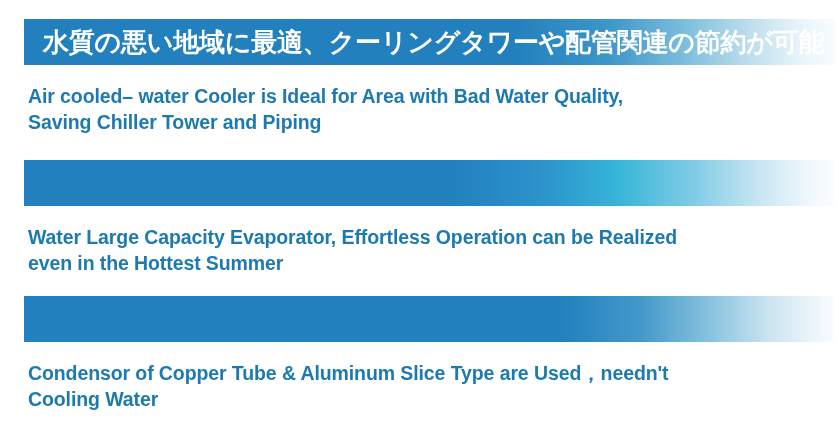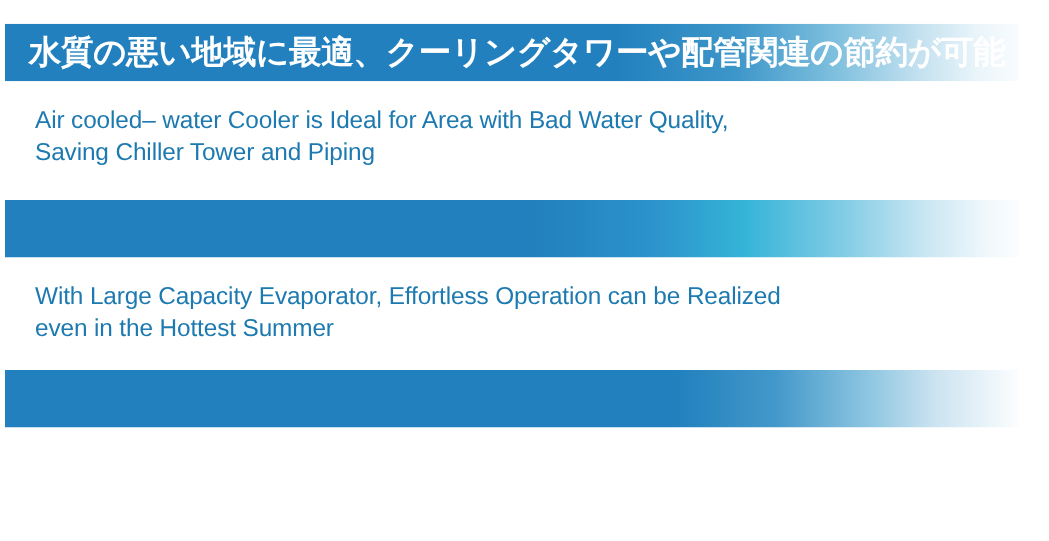--- a/index.html
+++ b/index.html
@@ -30,21 +30,21 @@
   }
 
   
   #feature-block-1 { top: 19px; }
   #feature-block-2 { top: 160px; }
   #feature-block-3 { top: 296px; }
 
   
   .banner {
     position: relative;
-    margin-left: 4px;
+    margin-left: 24px;
     width: 811px;
     height: 46px;
     box-sizing: border-box;
     display: flex;
     align-items: center;
     overflow: hidden;
   }
 
   .banner-fill {
     position: absolute;
@@ -98,21 +98,21 @@
     padding-left: 19px;
     font-family: "DejaVu Sans", "Liberation Sans", sans-serif;
   }
 
   
   .caption {
     margin: 0;
     padding: 0;
     color: #1d7ab0;
     font-size: 19.5px;
-    font-weight: 400;
+    font-weight: 700;
     line-height: 26px;
     letter-spacing: -0.1px;
     white-space: pre-line;
     font-family: "Liberation Sans", "DejaVu Sans", sans-serif;
   }
 
   #caption-1 { position: absolute; left: 28px; top: 64px; }
   #caption-2 { position: absolute; left: 28px; top: 64px; }
   #caption-3 { position: absolute; left: 28px; top: 64px; }
 </style>
@@ -127,23 +127,25 @@
       <h2 class="banner-title">水質の悪い地域に最適、クーリングタワーや配管関連の節約が可能</h2>
     </div>
     <p class="caption" id="caption-1">Air cooled– water Cooler is Ideal for Area with Bad Water Quality,
 Saving Chiller Tower and Piping</p>
   </section>
 
   <section class="feature-block" id="feature-block-2">
     <div class="banner variant-b">
       <span class="banner-fill"></span>
     </div>
-    <p class="caption" id="caption-2">With Large Capacity Evaporator, Effortless Operation can be Realized
+    <p class="caption" id="caption-2">Water Large Capacity Evaporator, Effortless Operation can be Realized
 even in the Hottest Summer</p>
   </section>
 
   <section class="feature-block" id="feature-block-3">
     <div class="banner variant-c">
       <span class="banner-fill"></span>
     </div>
+    <p class="caption" id="caption-3">Condensor of Copper Tube &amp; Aluminum Slice Type are Used，needn't
+Cooling Water</p>
   </section>
 
 </div>
 
 </body></html>

